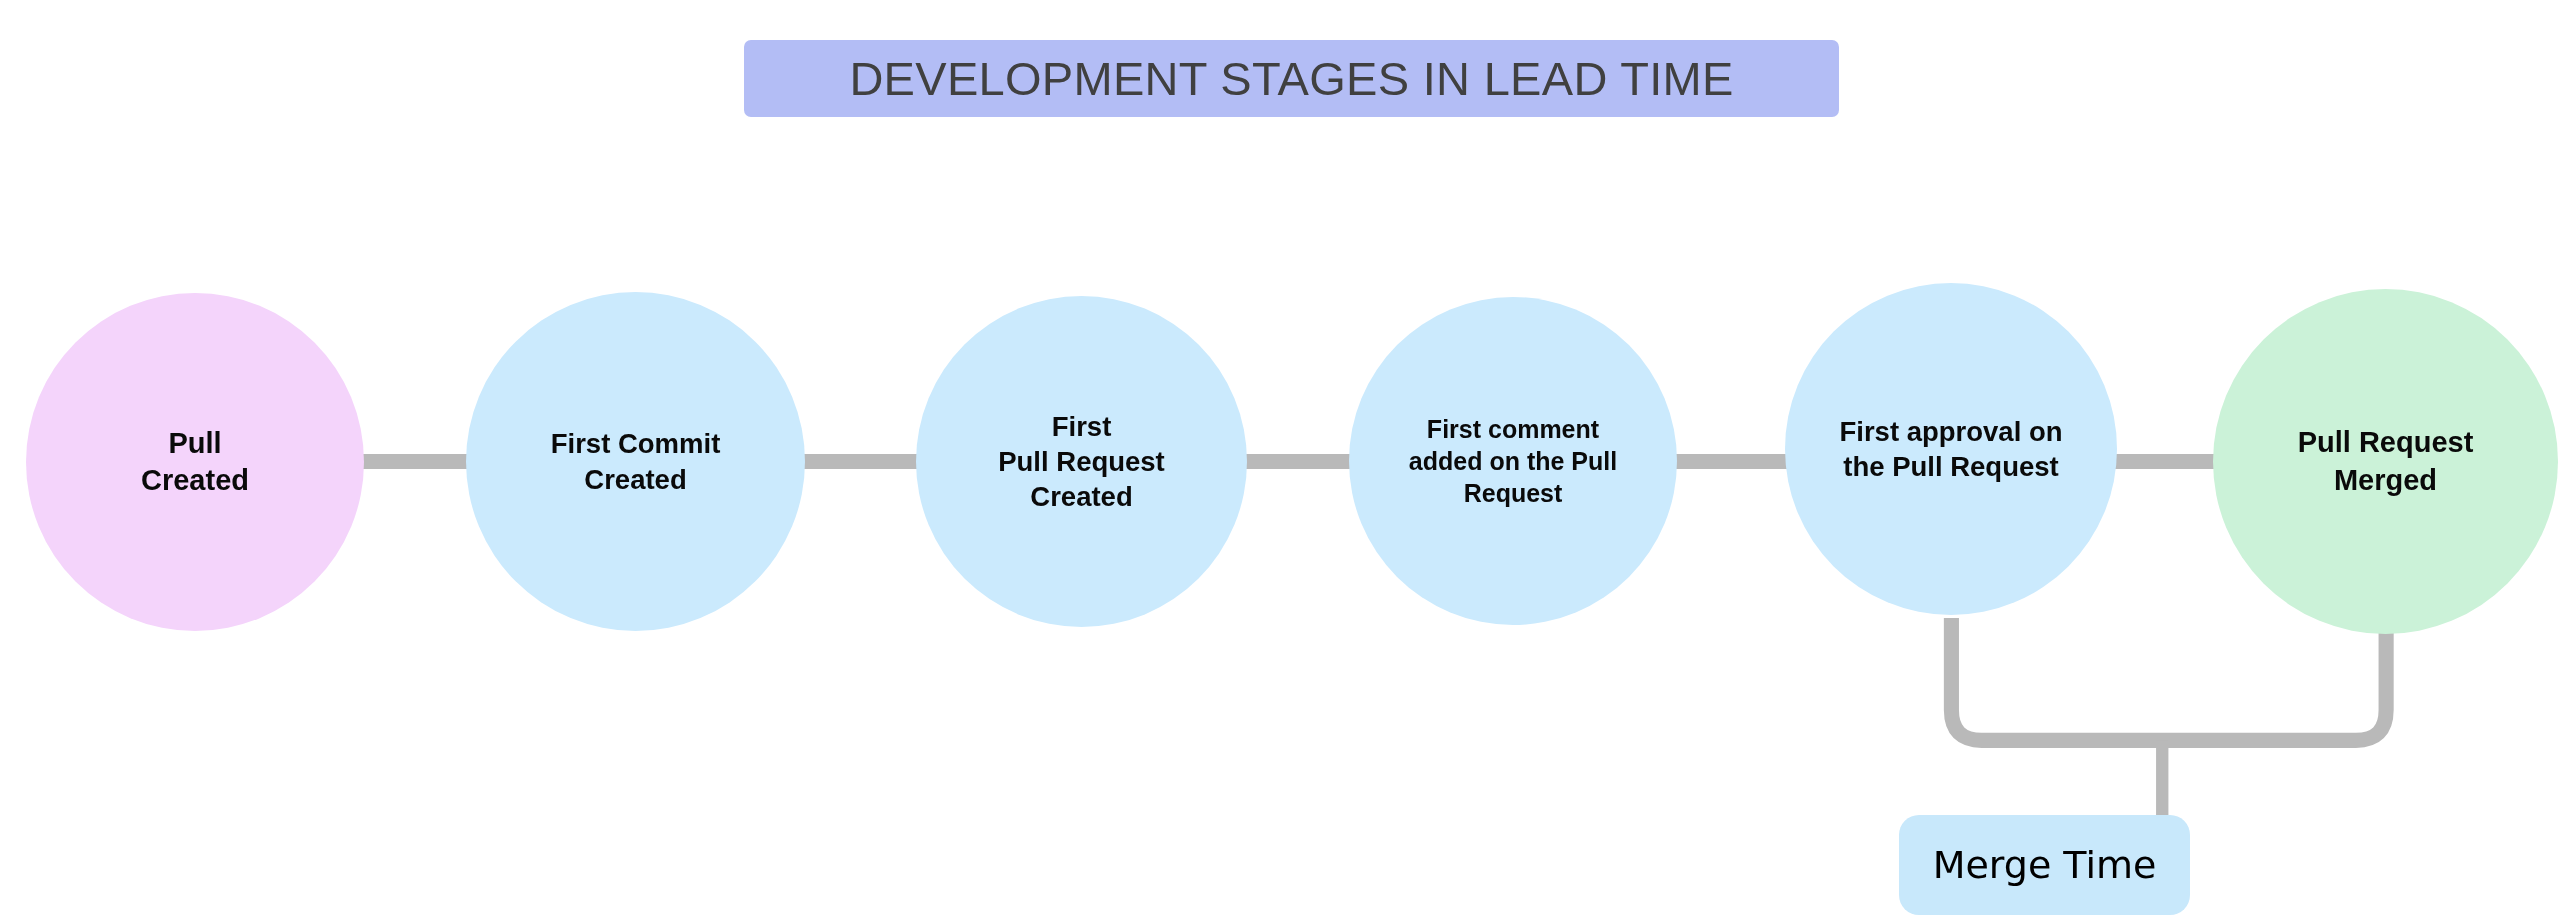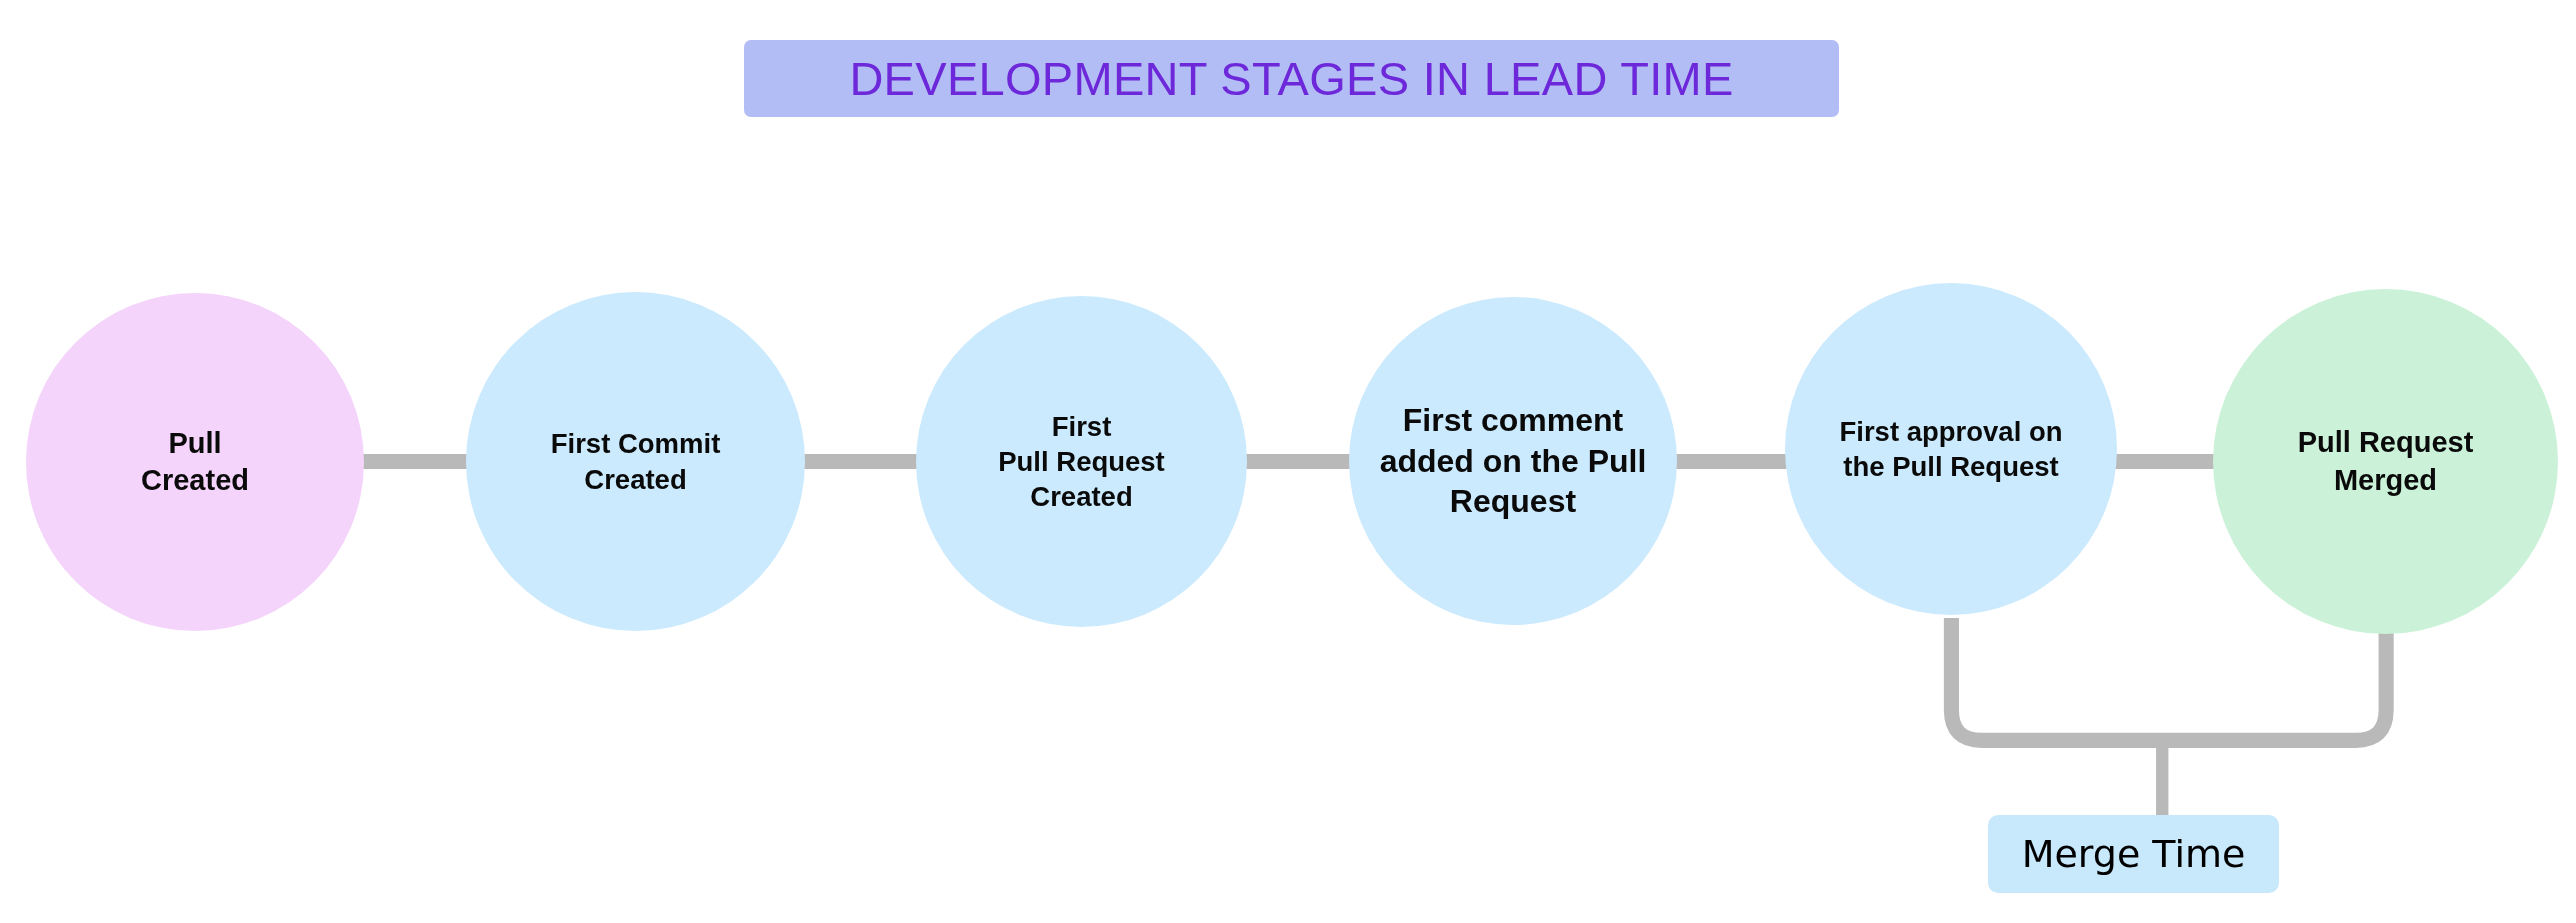--- a/index.html
+++ b/index.html
@@ -27,21 +27,21 @@
     border-radius: 6.9px;
     display: flex;
     align-items: center;
     justify-content: center;
     box-sizing: border-box;
   }
   #title-text {
     font-family: "Liberation Sans", sans-serif;
     font-size: 47px;
     font-weight: 400;
-    color: #6d28d9;
+    color: #404040;
     letter-spacing: 0.3px;
     white-space: nowrap;
     line-height: 1;
   }
 
   
   .stage-node {
     position: absolute;
     border-radius: 50%;
     display: flex;
@@ -75,26 +75,26 @@
     top: 0;
     width: 2576px;
     height: 923px;
     z-index: 2;
     pointer-events: none;
   }
 
   
   #merge-time-box {
     position: absolute;
-    left: 1988px;
+    left: 1899px;
     top: 815px;
     width: 291px;
-    height: 78px;
+    height: 100px;
     background: #c8e8fb;
-    border-radius: 10px;
+    border-radius: 20px;
     display: flex;
     align-items: center;
     justify-content: center;
     z-index: 4;
     box-sizing: border-box;
   }
   #merge-time-text {
     font-family: "DejaVu Sans", sans-serif;
     font-size: 38px;
     font-weight: 400;
@@ -133,21 +133,21 @@
 Created</span>
   </div>
 
   <div class="stage-node" style="left:916px; top:296px; width:331px; height:331px; background:#cbeafd;">
     <span class="stage-label" style="font-size:27.5px;text-align:center;">First
 Pull Request
 Created</span>
   </div>
 
   <div class="stage-node" style="left:1349px; top:297px; width:328px; height:328px; background:#cbeafd;">
-    <span class="stage-label" style="font-size:32px;">First comment
+    <span class="stage-label" style="font-size:25px;">First comment
 added on the Pull
 Request</span>
   </div>
 
   <div class="stage-node" style="left:1785px; top:283px; width:332px; height:332px; background:#cbeafd;">
     <span class="stage-label" style="font-size:27.5px;">First approval on
 the Pull Request</span>
   </div>
 
   <div class="stage-node" style="left:2213px; top:289px; width:345px; height:345px; background:#cbf2d8;">

